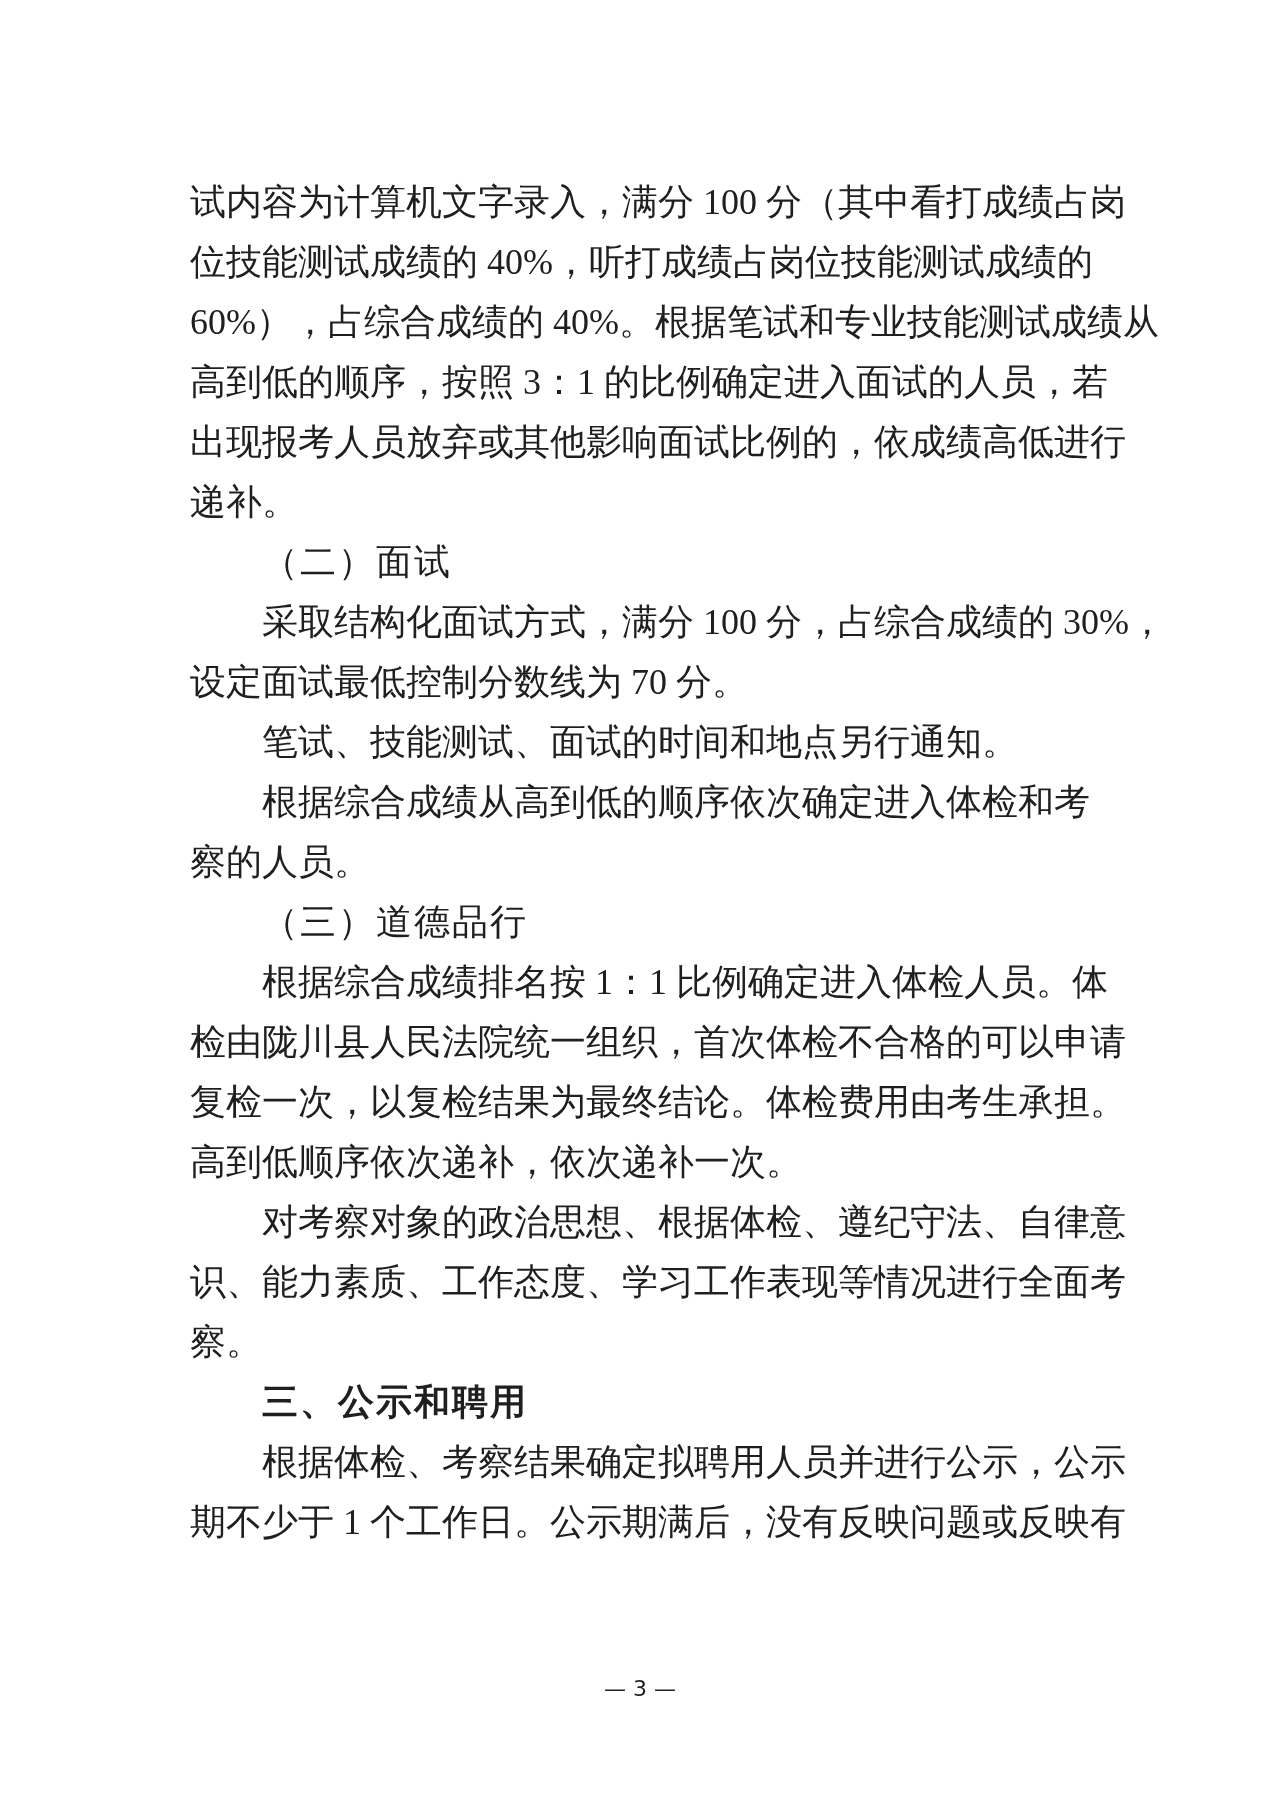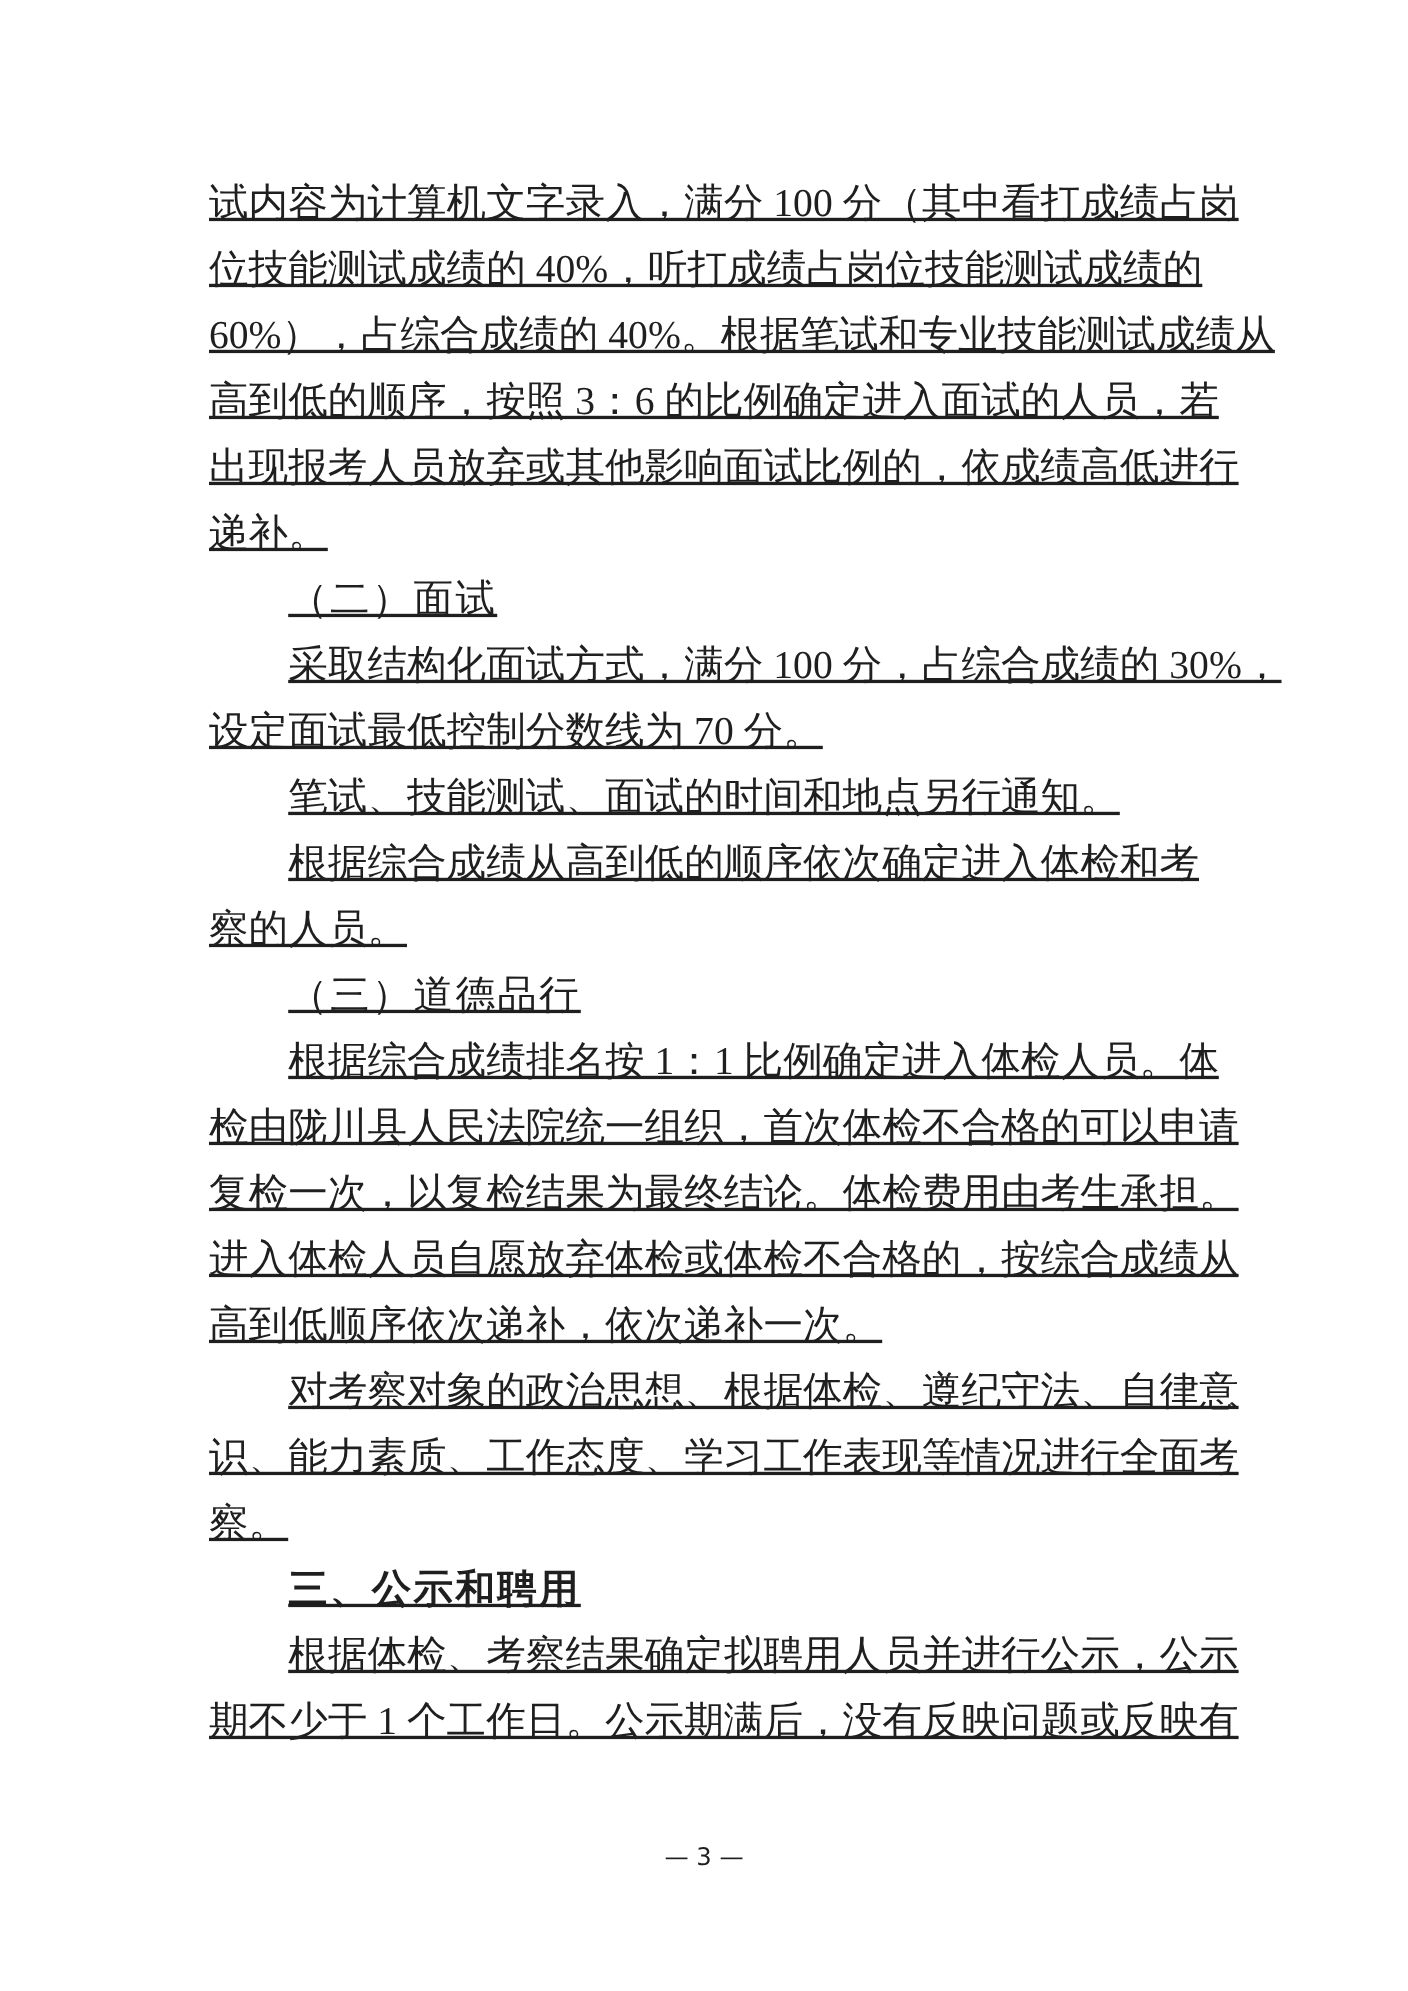--- a/index.html
+++ b/index.html
@@ -12,23 +12,22 @@
     width: 1280px;
     height: 1810px;
     margin: 0 auto;
     background: #ffffff;
     overflow: hidden;
     font-family: "Liberation Serif", "DejaVu Serif", serif;
   }
   .content {
     position: absolute;
     left: 190px;
-    top: 154px;
+    top: 172px;
     width: 900px;
-    text-decoration: underline;
   }
   .line {
     height: 60px;
     line-height: 60px;
     font-size: 36px;
     color: #1f1f1f;
     white-space: nowrap;
     text-align: justify;
     text-align-last: justify;
     text-justify: inter-character;
@@ -65,34 +64,33 @@
   }
 </style>
 </head>
 <body>
 
 <div class="page" style="background: rgb(255, 255, 255);">
   <div class="content" id="content" style="color: rgb(31, 31, 31);">
       <div class="line body">试内容为计算机文字录入，满分 100 分（其中看打成绩占岗</div>
       <div class="line body">位技能测试成绩的 40%，听打成绩占岗位技能测试成绩的</div>
       <div class="line body">60%），占综合成绩的 40%。根据笔试和专业技能测试成绩从</div>
-      <div class="line body">高到低的顺序，按照 3：6 的比例确定进入面试的人员，若</div>
+      <div class="line body">高到低的顺序，按照 3：1 的比例确定进入面试的人员，若</div>
       <div class="line body">出现报考人员放弃或其他影响面试比例的，依成绩高低进行</div>
       <div class="line body last">递补。</div>
       <div class="line subheading indent2 last">（二）面试</div>
       <div class="line body indent2">采取结构化面试方式，满分 100 分，占综合成绩的 30%，</div>
       <div class="line body last">设定面试最低控制分数线为 70 分。</div>
       <div class="line body indent2 last">笔试、技能测试、面试的时间和地点另行通知。</div>
       <div class="line body indent2">根据综合成绩从高到低的顺序依次确定进入体检和考</div>
       <div class="line body last">察的人员。</div>
       <div class="line subheading indent2 last">（三）道德品行</div>
       <div class="line body indent2">根据综合成绩排名按 1：1 比例确定进入体检人员。体</div>
       <div class="line body">检由陇川县人民法院统一组织，首次体检不合格的可以申请</div>
       <div class="line body">复检一次，以复检结果为最终结论。体检费用由考生承担。</div>
-      <div class="line body">进入体检人员自愿放弃体检或体检不合格的，按综合成绩从</div>
       <div class="line body last">高到低顺序依次递补，依次递补一次。</div>
       <div class="line body indent2">对考察对象的政治思想、根据体检、遵纪守法、自律意</div>
       <div class="line body">识、能力素质、工作态度、学习工作表现等情况进行全面考</div>
       <div class="line body last">察。</div>
       <div class="line heading indent2 last">三、公示和聘用</div>
       <div class="line body indent2">根据体检、考察结果确定拟聘用人员并进行公示，公示</div>
       <div class="line body">期不少于 1 个工作日。公示期满后，没有反映问题或反映有</div>
     </div>
   <div class="footer">— 3 —</div>
 </div>

